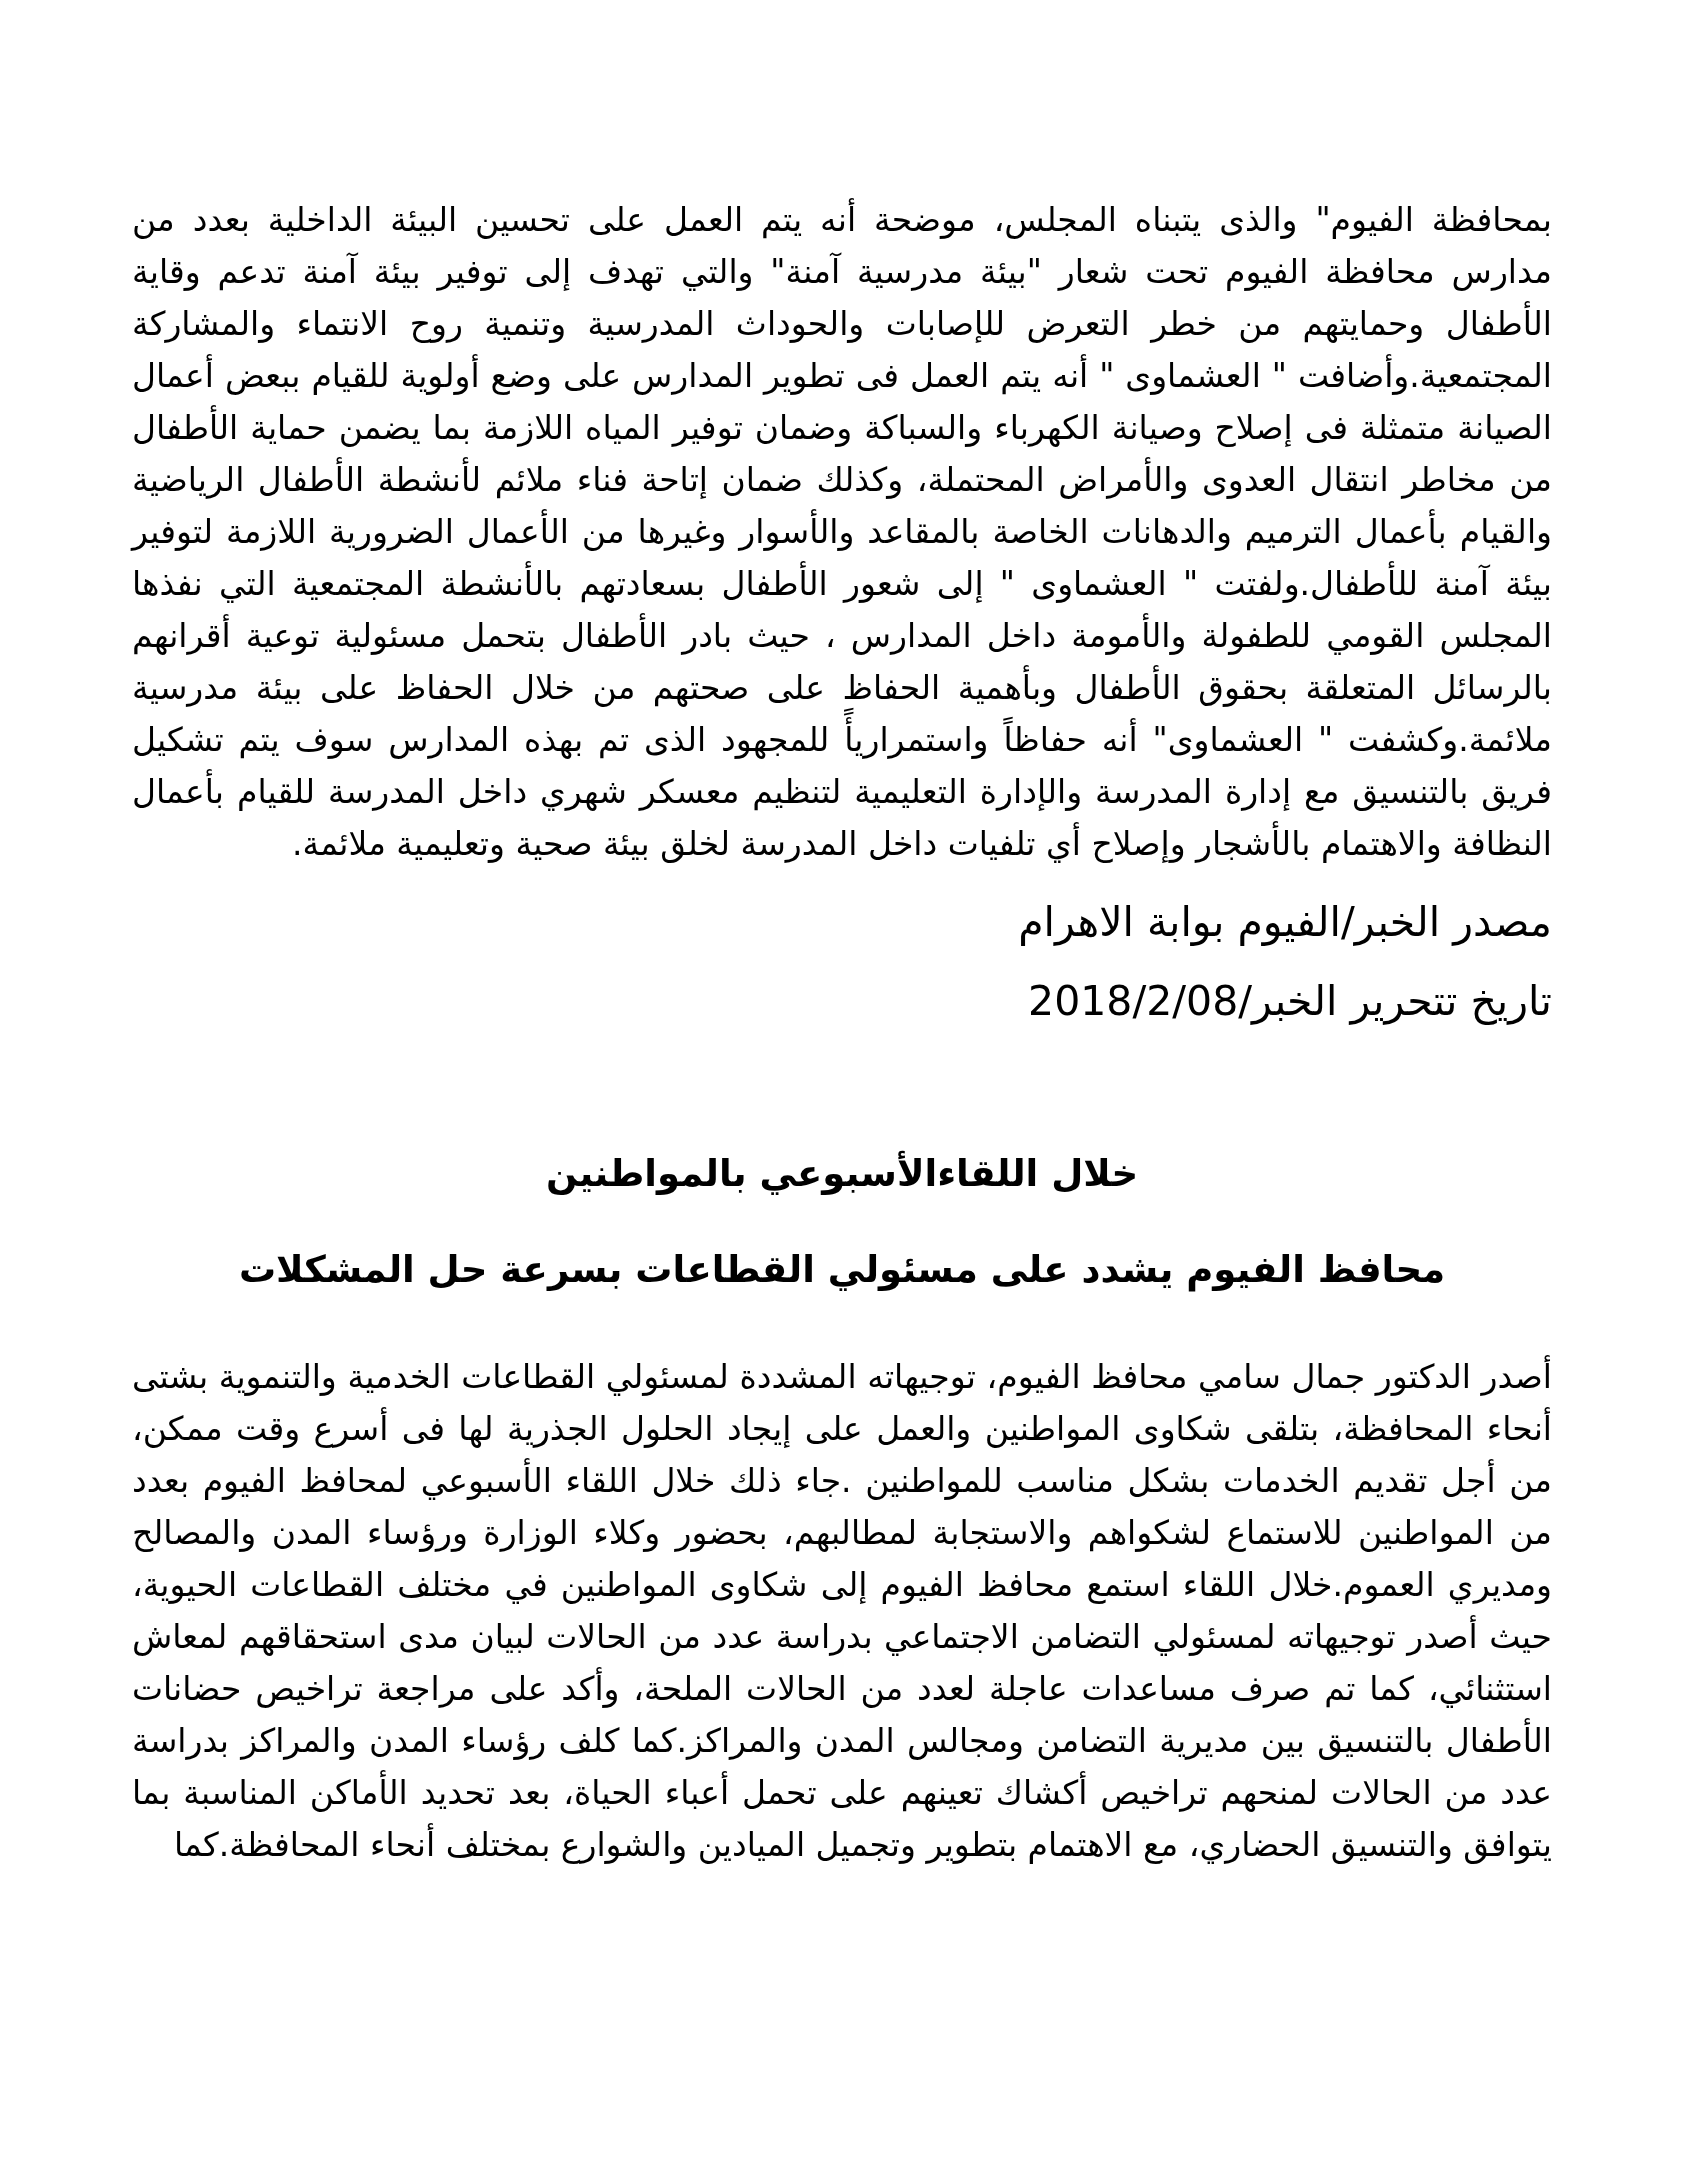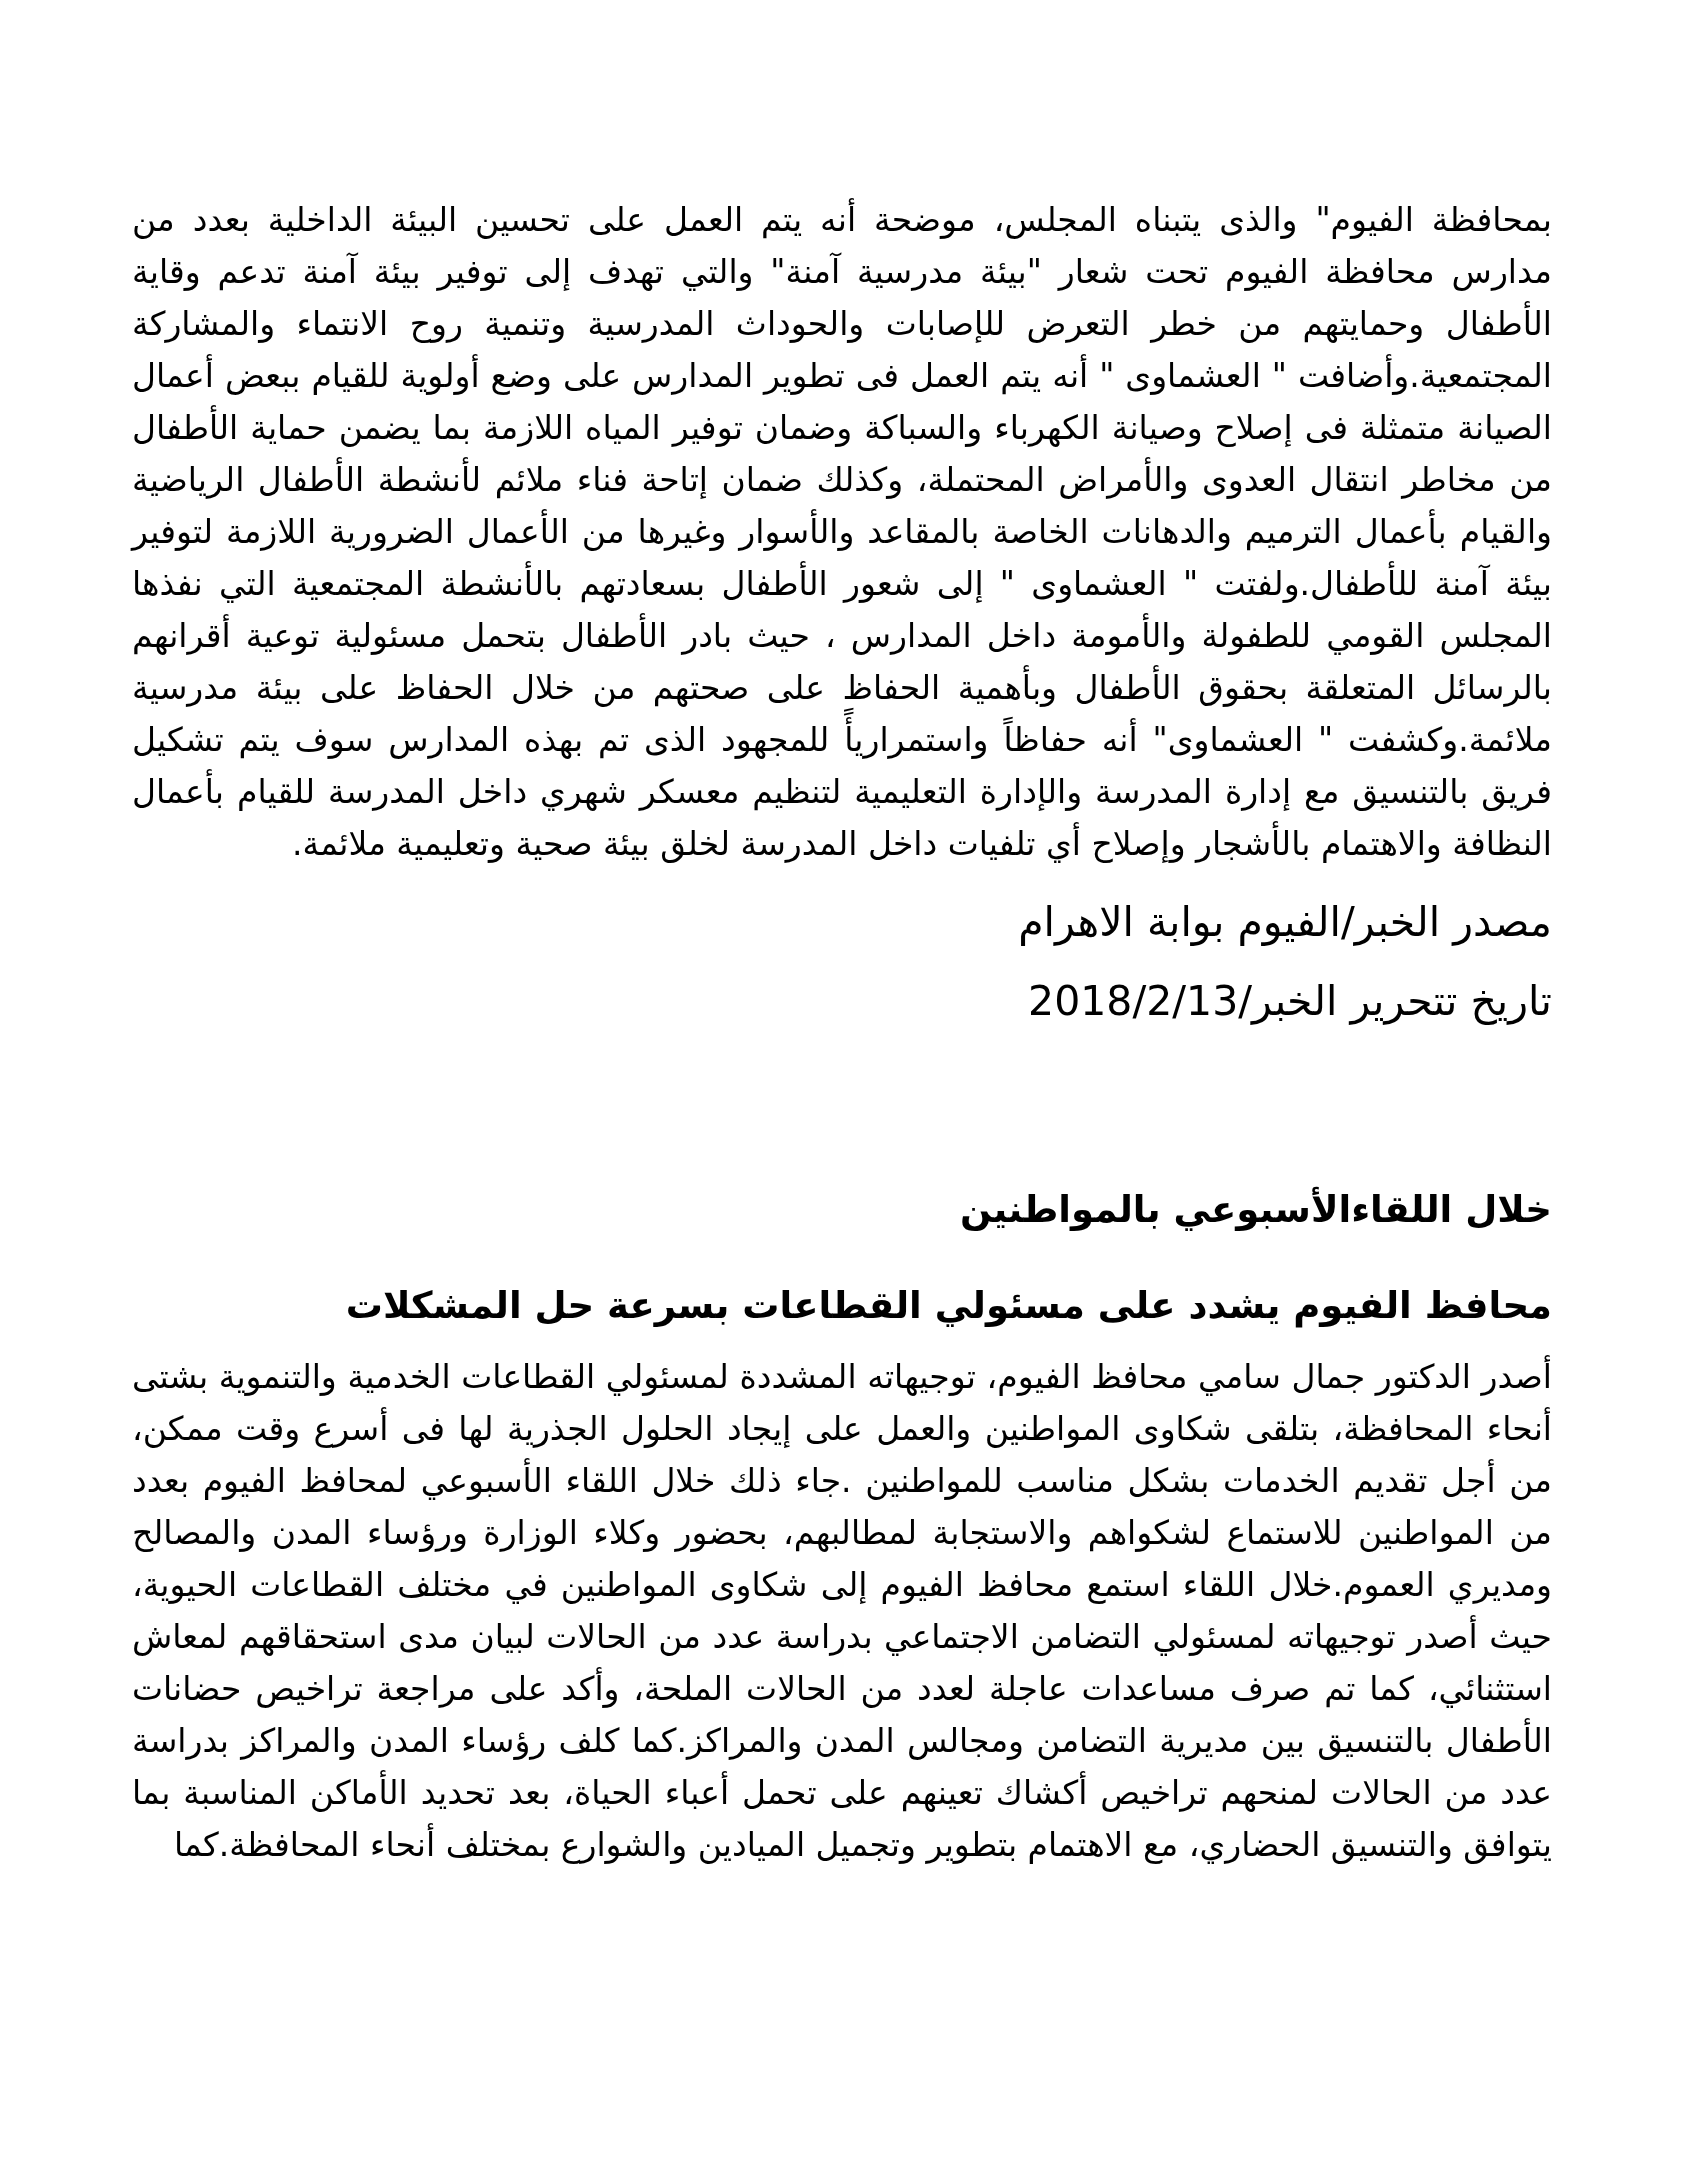--- a/index.html
+++ b/index.html
@@ -31,39 +31,39 @@
   }
   .meta-line {
     font-size: 41px;
     line-height: 52px;
     text-align: right;
   }
   .heading {
     font-size: 37px;
     font-weight: bold;
     line-height: 55px;
-    margin-top: 36px;
+    text-align: center;
   }
   .p1   { top: 194px;  }
   .src  { top: 896px;  }
   .date { top: 975px;  }
   .h1   { top: 1146px; }
   .h2   { top: 1242px; }
   .p2   { top: 1351px; }
 </style>
 </head>
 <body>
 
 <div class="page">
 
   <div class="block body-text p1">بمحافظة الفيوم" والذى يتبناه المجلس، موضحة أنه يتم العمل على تحسين البيئة الداخلية بعدد من مدارس محافظة الفيوم تحت شعار "بيئة مدرسية آمنة" والتي تهدف إلى توفير بيئة آمنة تدعم وقاية الأطفال وحمايتهم من خطر التعرض للإصابات والحوداث المدرسية وتنمية روح الانتماء والمشاركة المجتمعية.وأضافت " العشماوى " أنه يتم العمل فى تطوير المدارس على وضع أولوية للقيام ببعض أعمال الصيانة متمثلة فى إصلاح وصيانة الكهرباء والسباكة وضمان توفير المياه اللازمة بما يضمن حماية الأطفال من مخاطر انتقال العدوى والأمراض المحتملة، وكذلك ضمان إتاحة فناء ملائم لأنشطة الأطفال الرياضية والقيام بأعمال الترميم والدهانات الخاصة بالمقاعد والأسوار وغيرها من الأعمال الضرورية اللازمة لتوفير بيئة آمنة للأطفال.ولفتت " العشماوى " إلى شعور الأطفال بسعادتهم بالأنشطة المجتمعية التي نفذها المجلس القومي للطفولة والأمومة داخل المدارس ، حيث بادر الأطفال بتحمل مسئولية توعية أقرانهم بالرسائل المتعلقة بحقوق الأطفال وبأهمية الحفاظ على صحتهم من خلال الحفاظ على بيئة مدرسية ملائمة.وكشفت " العشماوى" أنه حفاظاً واستمراريأً للمجهود الذى تم بهذه المدارس سوف يتم تشكيل فريق بالتنسيق مع إدارة المدرسة والإدارة التعليمية لتنظيم معسكر شهري داخل المدرسة للقيام بأعمال النظافة والاهتمام بالأشجار وإصلاح أي تلفيات داخل المدرسة لخلق بيئة صحية وتعليمية ملائمة.</div>
 
   <div class="block meta-line src">مصدر الخبر/الفيوم بوابة الاهرام</div>
 
-  <div class="block meta-line date">تاريخ تتحرير الخبر/2018/2/13</div>
+  <div class="block meta-line date">تاريخ تتحرير الخبر/2018/2/08</div>
 
   <div class="block heading h1">خلال اللقاءالأسبوعي بالمواطنين</div>
 
   <div class="block heading h2">محافظ الفيوم يشدد على مسئولي القطاعات بسرعة حل المشكلات</div>
 
   <div class="block body-text p2">أصدر الدكتور جمال سامي محافظ الفيوم، توجيهاته المشددة لمسئولي القطاعات الخدمية والتنموية بشتى أنحاء المحافظة، بتلقى شكاوى المواطنين والعمل على إيجاد الحلول الجذرية لها فى أسرع وقت ممكن، من أجل تقديم الخدمات بشكل مناسب للمواطنين .جاء ذلك خلال اللقاء الأسبوعي لمحافظ الفيوم بعدد من المواطنين للاستماع لشكواهم والاستجابة لمطالبهم، بحضور وكلاء الوزارة ورؤساء المدن والمصالح ومديري العموم.خلال اللقاء استمع محافظ الفيوم إلى شكاوى المواطنين في مختلف القطاعات الحيوية، حيث أصدر توجيهاته لمسئولي التضامن الاجتماعي بدراسة عدد من الحالات لبيان مدى استحقاقهم لمعاش استثنائي، كما تم صرف مساعدات عاجلة لعدد من الحالات الملحة، وأكد على مراجعة تراخيص حضانات الأطفال بالتنسيق بين مديرية التضامن ومجالس المدن والمراكز.كما كلف رؤساء المدن والمراكز بدراسة عدد من الحالات لمنحهم تراخيص أكشاك تعينهم على تحمل أعباء الحياة، بعد تحديد الأماكن المناسبة بما يتوافق والتنسيق الحضاري، مع الاهتمام بتطوير وتجميل الميادين والشوارع بمختلف أنحاء المحافظة.كما</div>
 
 </div>
 
 

